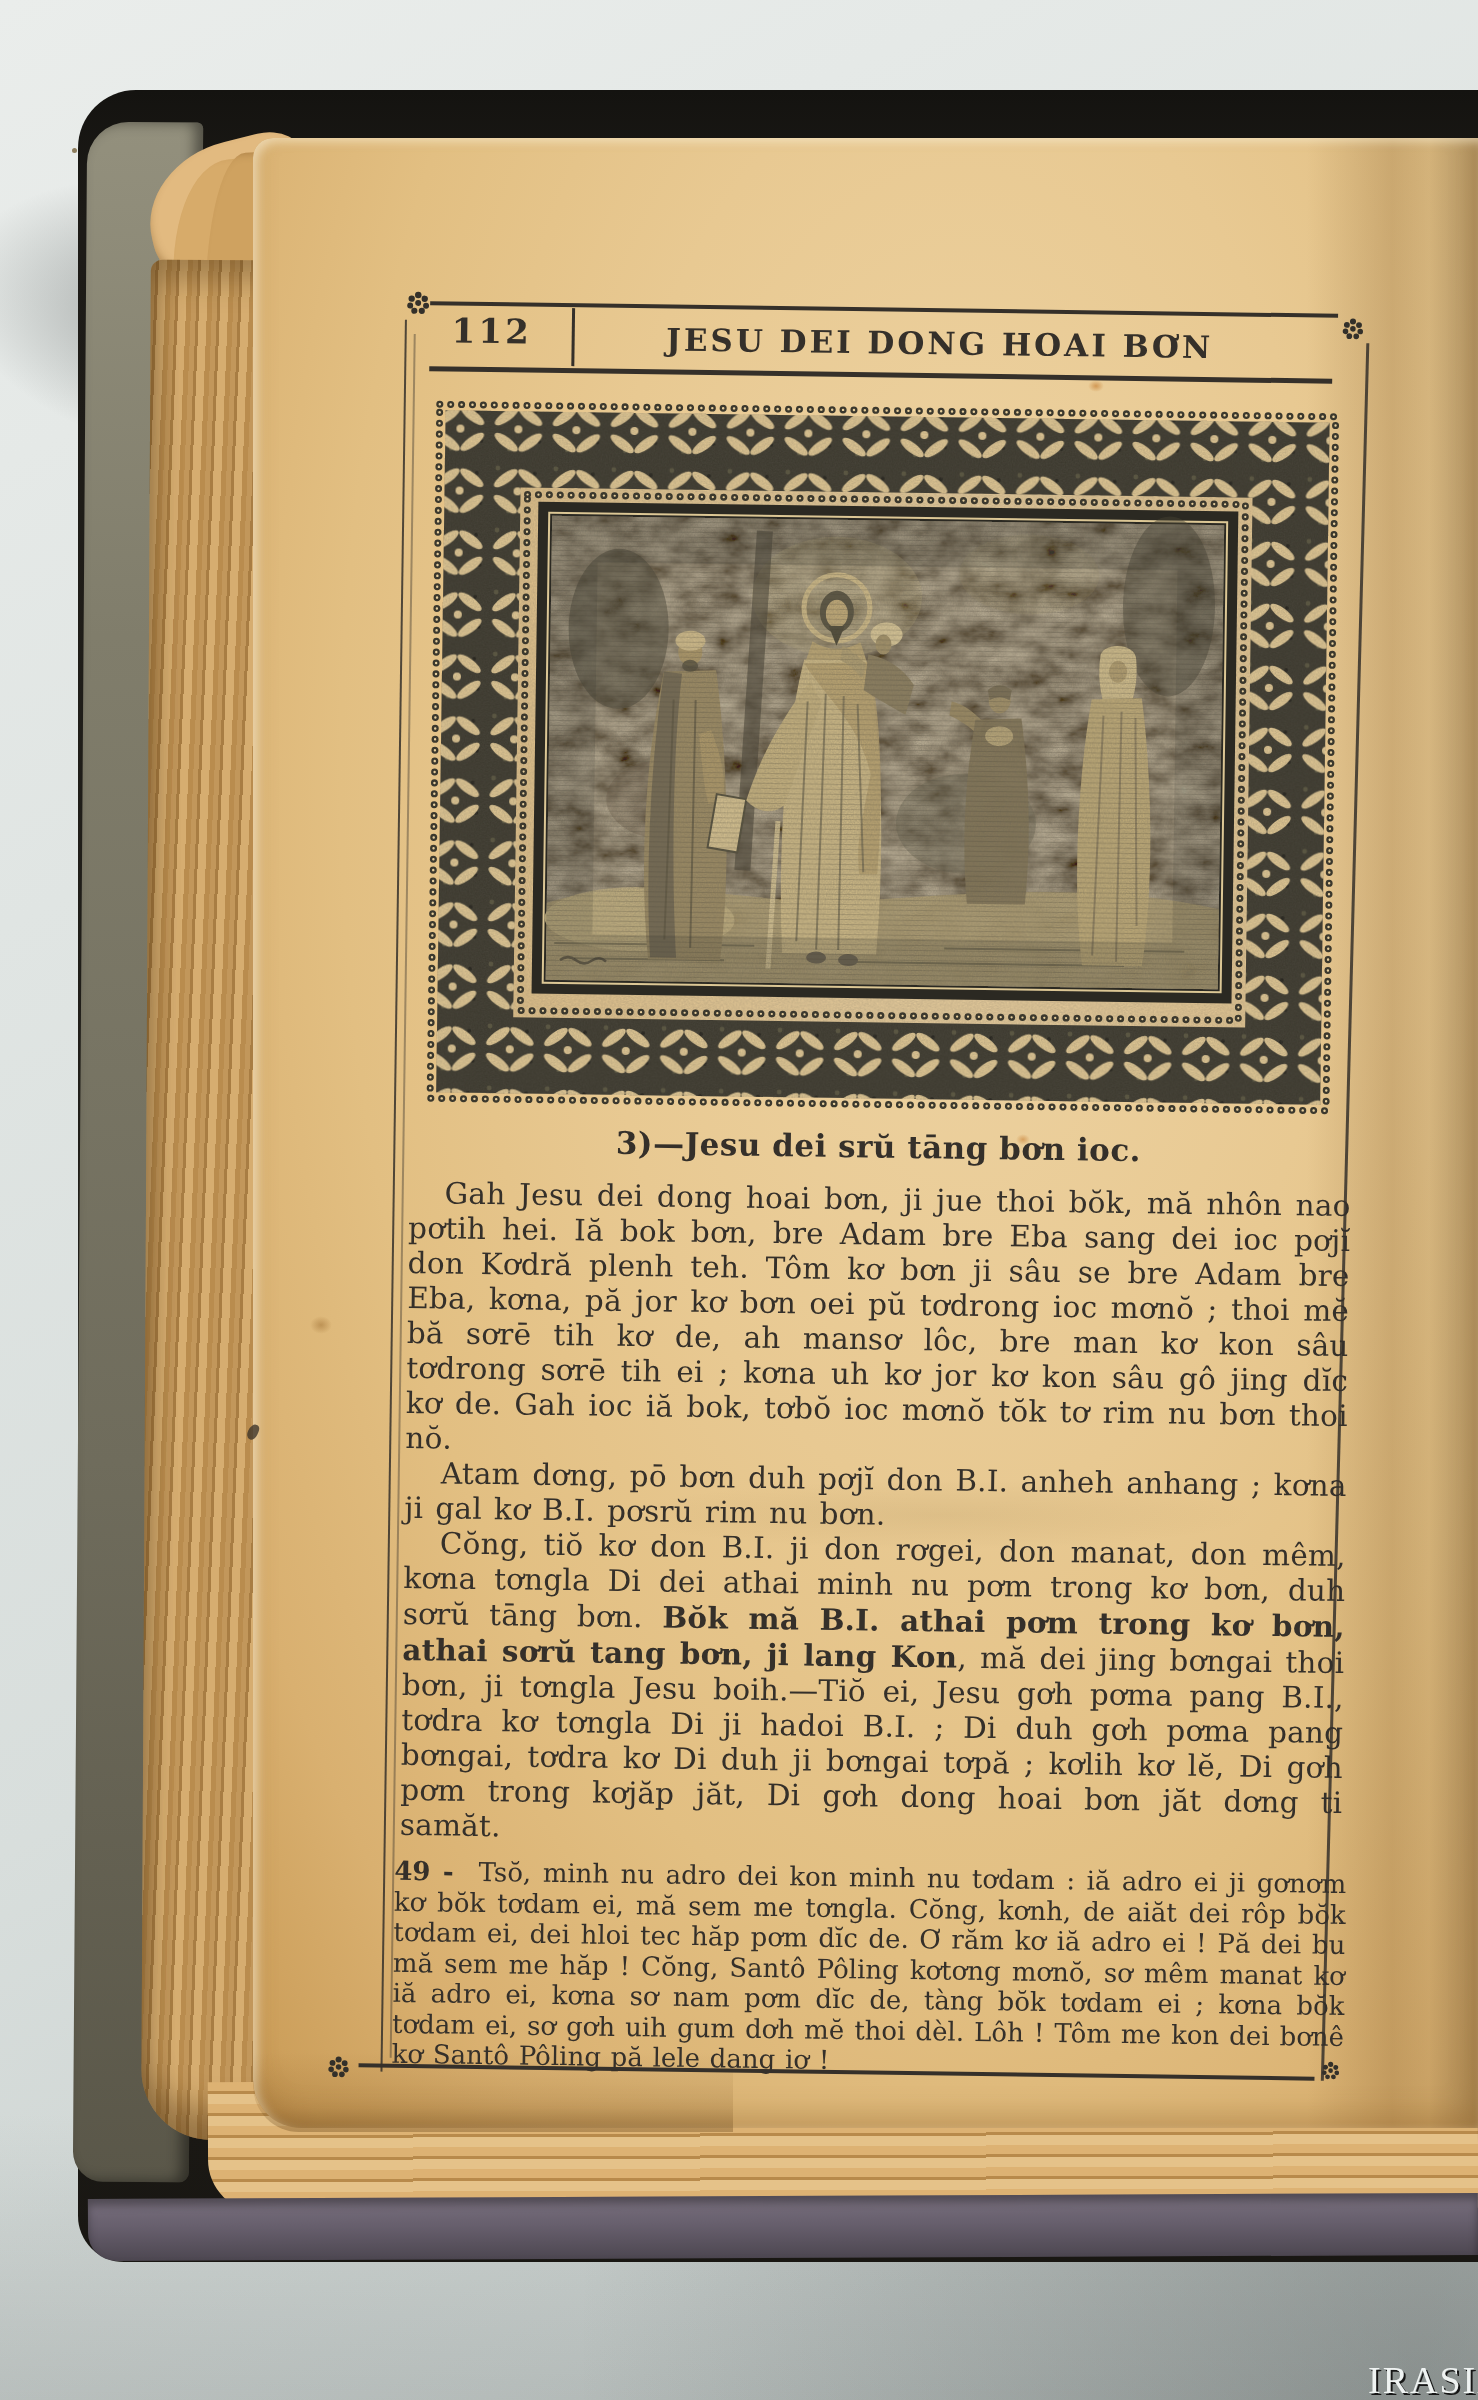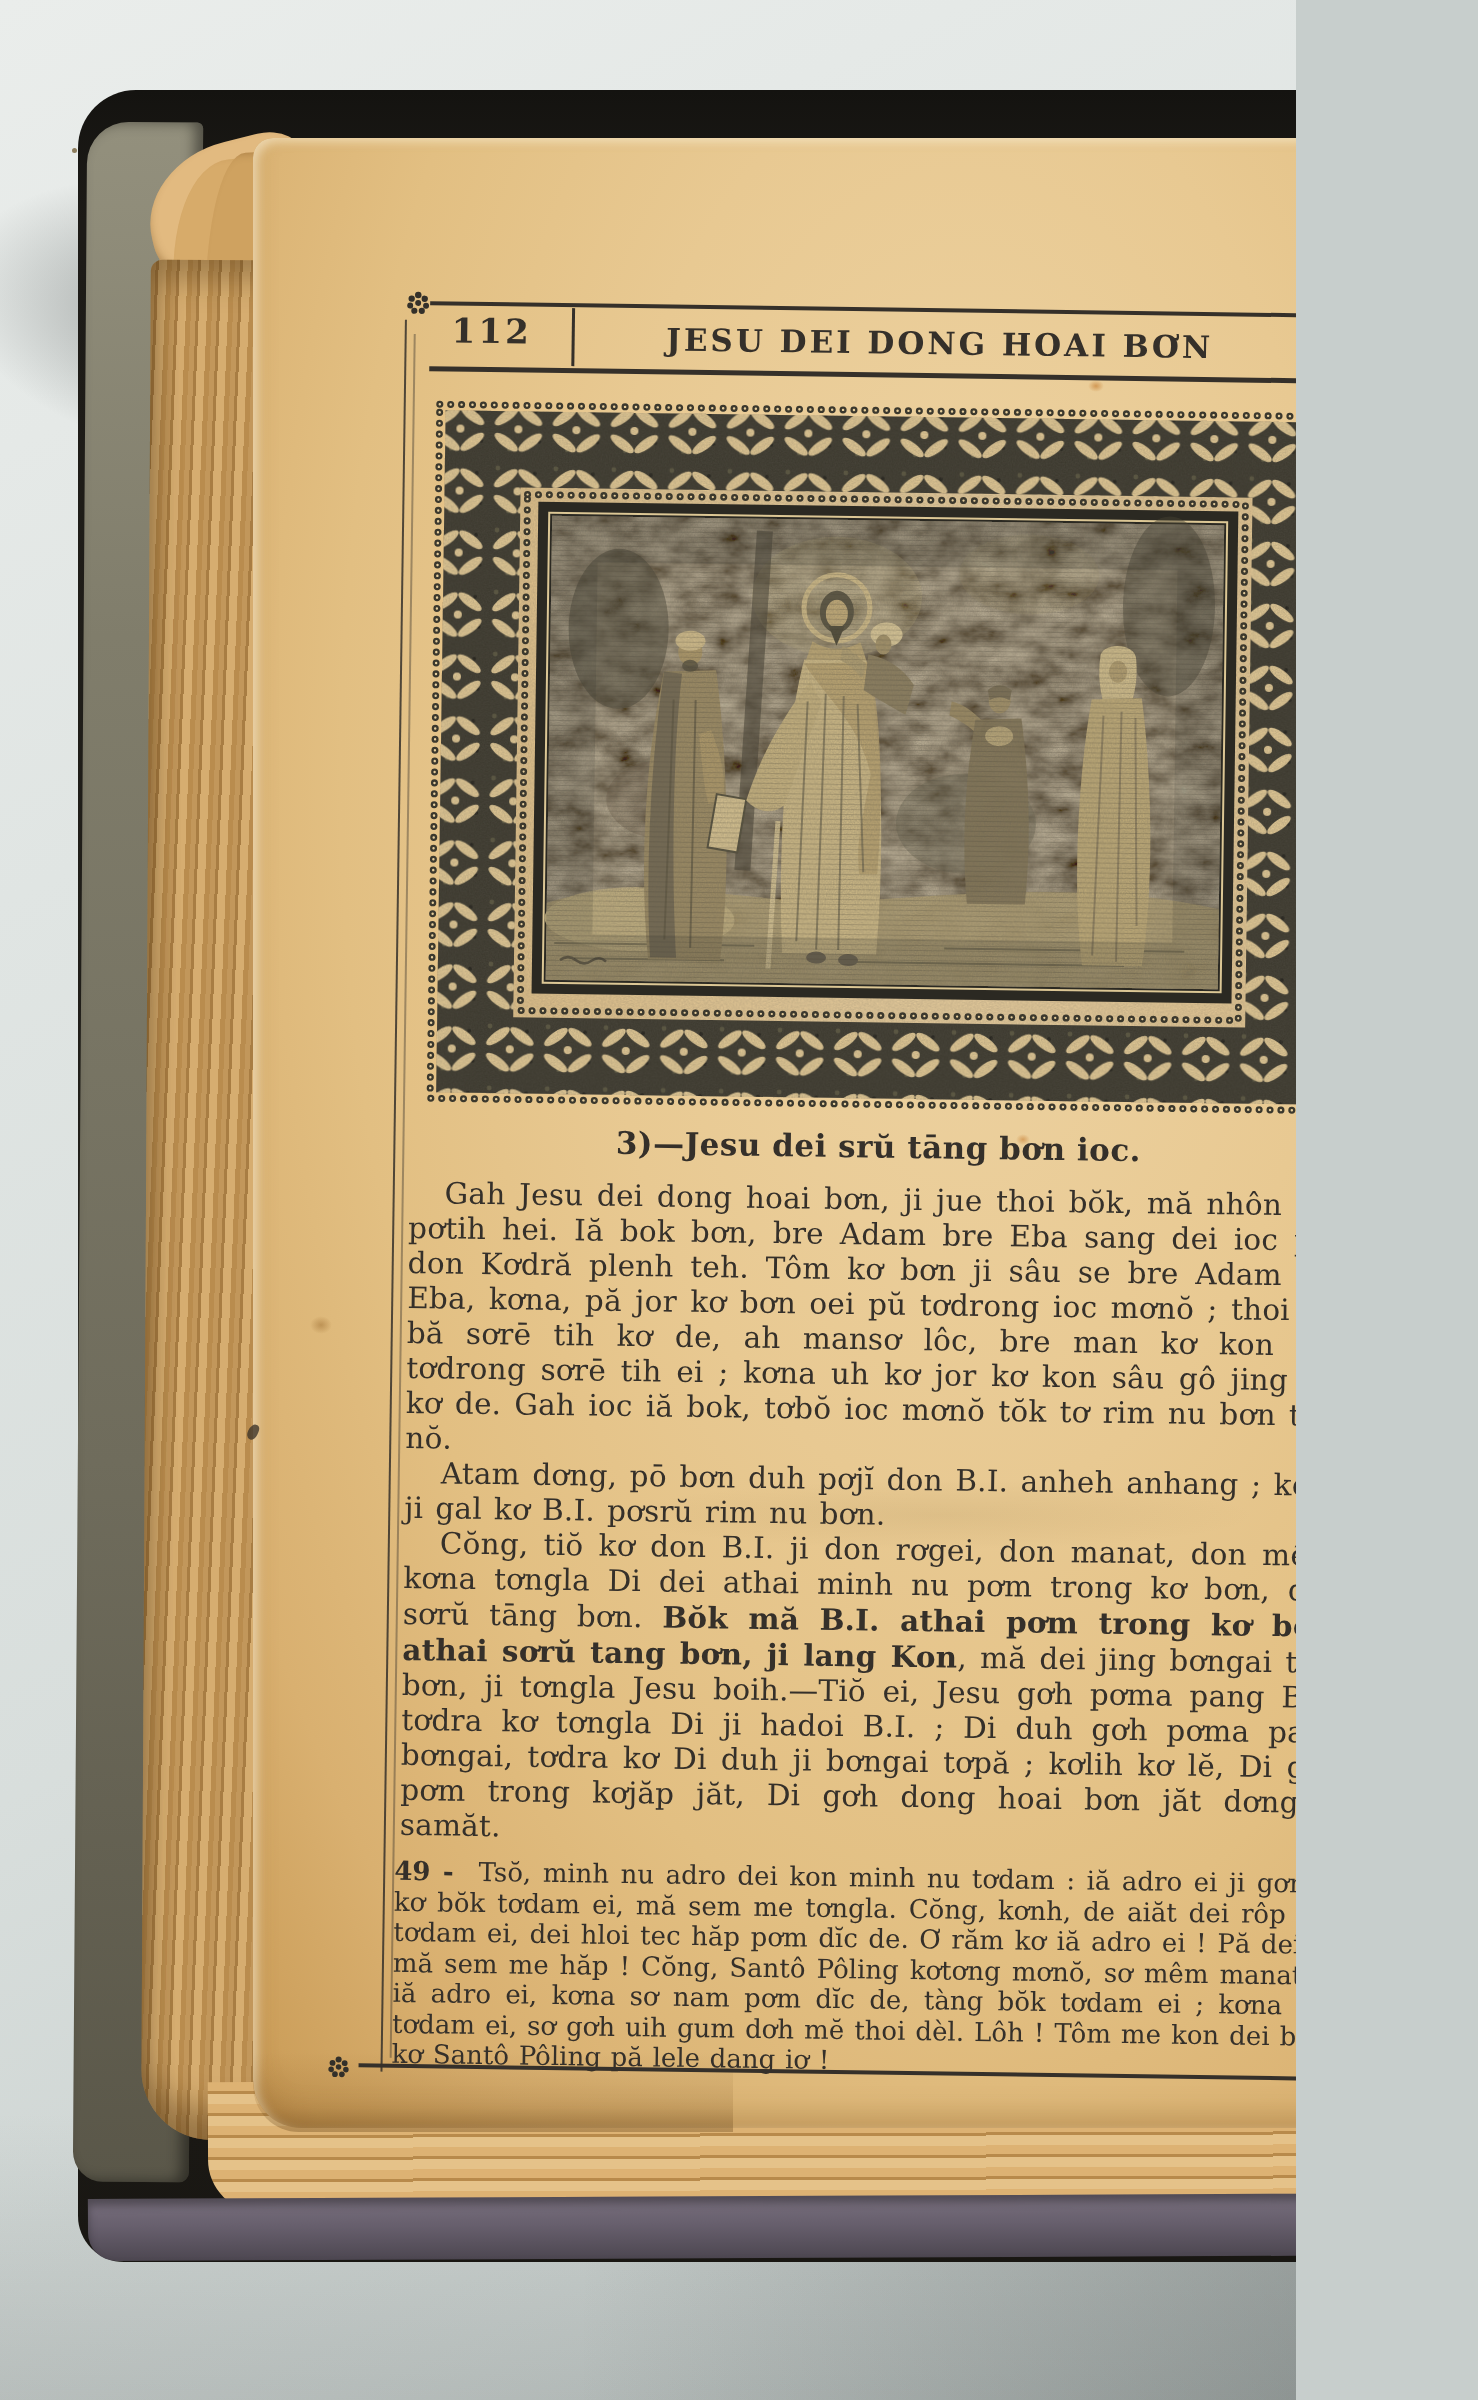--- a/index.html
+++ b/index.html
@@ -1,16 +1,16 @@
 <!DOCTYPE html>
 <html><head>
 <meta charset="utf-8">
 <style>
   html,body{margin:0;padding:0;background:#c7cecc;}
-  .scene{position:relative;width:1296px;height:2400px;overflow:hidden;
+  .scene{position:relative;width:1478px;height:2400px;overflow:hidden;
     background:linear-gradient(155deg,#eaedeb 0%,#e0e5e3 30%,#d8dedc 60%,#cbd2d0 85%,#c0c8c6 100%);
     font-family:"DejaVu Serif","Liberation Serif",serif;}
   .abs{position:absolute;}
   
   .bg-shade{left:0;top:0;width:1478px;height:2400px;
     background:radial-gradient(ellipse at 96% 99%, rgba(55,60,58,.30), rgba(55,60,58,0) 42%),
                linear-gradient(to bottom, rgba(0,0,0,0) 88%, rgba(80,86,84,.18) 100%);}
   .cast-shadow{left:-30px;top:170px;width:480px;height:280px;transform:rotate(12deg);
     background:radial-gradient(ellipse at 45% 55%, rgba(72,78,76,.45), rgba(72,78,76,0) 62%);}
   .speck{border-radius:50%;background:#8d7d5d;}

